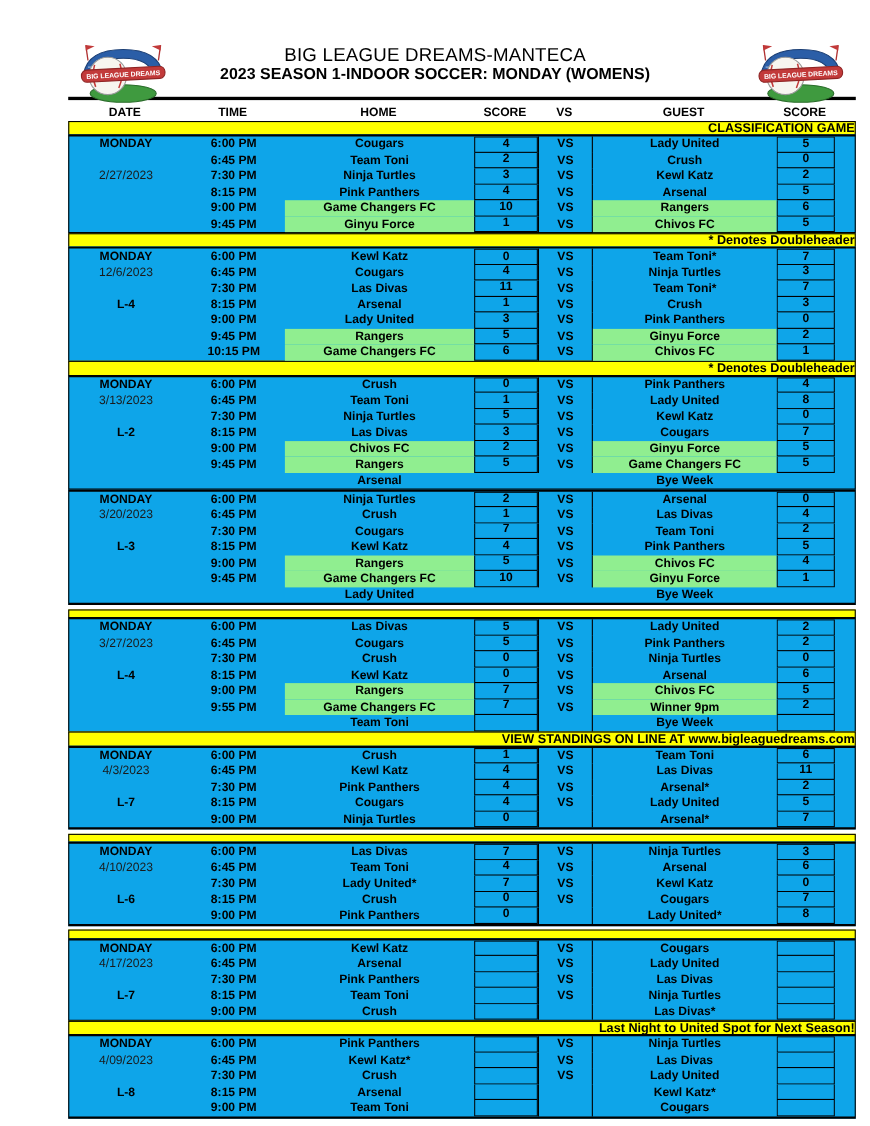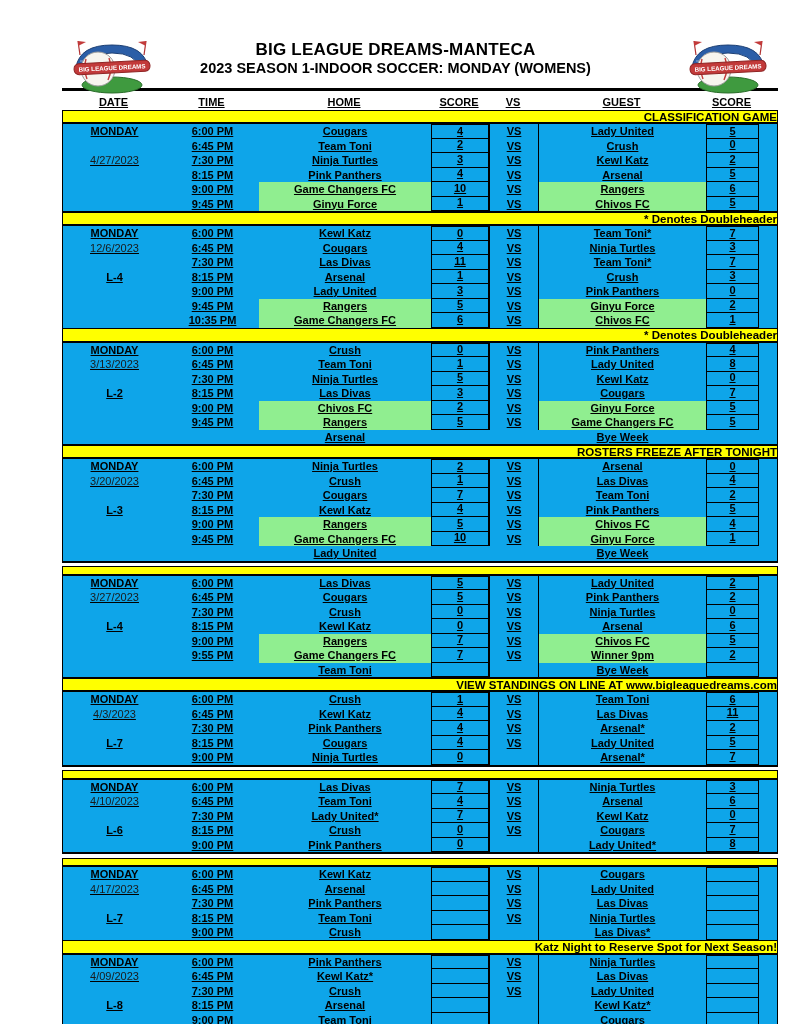--- a/index.html
+++ b/index.html
@@ -2,30 +2,30 @@
 <html style="--banner-bg: #FFFF00; --hl-bg: #90EE90;"><head>
 <meta charset="utf-8">
 <style>
   * { margin:0; padding:0; box-sizing:border-box; }
   html,body { width:791px; height:1024px; background:#fff; overflow:hidden;
               font-family:"Liberation Sans", sans-serif; }
   .page { position:relative; width:791px; height:1024px; background:#fff; }
 
   
   .masthead { position:relative; padding-top:40px; text-align:center; }
-  .masthead .title { font-size:17px; font-weight:bold; color:#000; letter-spacing:.2px; }
+  .masthead .title { font-size:17px; font-weight:normal; color:#000; letter-spacing:.2px; }
   .masthead .subtitle { font-size:14.5px; font-weight:bold; color:#000; }
   .head-rule { position:absolute; left:62px; width:716px; top:88px; height:3px; background:#000; }
   .logo { position:absolute; top:36px; width:92px; height:60px; z-index:2; }
   .logo.left { left:66px; }
   .logo.right { left:682px; }
 
   
   .doc { position:absolute; left:62px; top:95px; width:716px; }
-  .grid-row { display:grid; grid-template-columns:103px 93px 172px 58px 50px 167px 53px;text-decoration:underline; }
+  .grid-row { display:grid; grid-template-columns:103px 93px 172px 58px 50px 167px 53px; }
   .colhead { padding:1px 0 2px 0; }
   .colhead .hc { font-size:11px; font-weight:bold; text-align:center; line-height:13px; }
 
   .banner { background:var(--banner-bg,#FFFF00); border:1.5px solid #000;
             text-align:right; font-size:11.5px; font-weight:bold; color:#000;
             height:14px; line-height:11.5px; padding-top:1px; margin-top:-1.5px; }
   .banner.empty { height:9px; }
   .gap { height:5px; }
 
   .section { border:1.5px solid #000; border-top-width:2px; border-bottom-width:2px;
@@ -117,21 +117,21 @@
           <div class="cell c-time">6:45 PM</div>
           <div class="cell c-team">Team Toni</div>
           <div class="cell scorecell">
             <div class="scorebox stack">2</div>
           </div>
           <div class="cell c-vs vlines">VS</div>
           <div class="cell c-team">Crush</div>
           <div class="cell scorecell">
             <div class="scorebox stack">0</div>
           </div>
-          <div class="cell c-date">4/27/2023</div>
+          <div class="cell c-date">2/27/2023</div>
           <div class="cell c-time">7:30 PM</div>
           <div class="cell c-team">Ninja Turtles</div>
           <div class="cell scorecell">
             <div class="scorebox stack">3</div>
           </div>
           <div class="cell c-vs vlines">VS</div>
           <div class="cell c-team">Kewl Katz</div>
           <div class="cell scorecell">
             <div class="scorebox stack">2</div>
           </div>
@@ -231,21 +231,21 @@
           <div class="cell c-team hl">Rangers</div>
           <div class="cell scorecell">
             <div class="scorebox stack">5</div>
           </div>
           <div class="cell c-vs vlines">VS</div>
           <div class="cell c-team hl">Ginyu Force</div>
           <div class="cell scorecell">
             <div class="scorebox stack">2</div>
           </div>
           <div class="cell c-date"></div>
-          <div class="cell c-time">10:35 PM</div>
+          <div class="cell c-time">10:15 PM</div>
           <div class="cell c-team hl">Game Changers FC</div>
           <div class="cell scorecell">
             <div class="scorebox stack">6</div>
           </div>
           <div class="cell c-vs vlines">VS</div>
           <div class="cell c-team hl">Chivos FC</div>
           <div class="cell scorecell">
             <div class="scorebox stack">1</div>
           </div>
         </div>
@@ -318,21 +318,20 @@
             <div class="scorebox stack">5</div>
           </div>
           <div class="cell c-date"></div>
           <div class="cell c-time"></div>
           <div class="cell c-team bye-label">Arsenal</div>
           <div class="cell scorecell"></div>
           <div class="cell c-vs"></div>
           <div class="cell c-team bye-label">Bye Week</div>
           <div class="cell scorecell"></div>
         </div>
-        <div class="banner">ROSTERS FREEZE AFTER TONIGHT</div>
         <div class="section grid-row">
           <div class="cell c-day">MONDAY</div>
           <div class="cell c-time">6:00 PM</div>
           <div class="cell c-team">Ninja Turtles</div>
           <div class="cell scorecell">
             <div class="scorebox">2</div>
           </div>
           <div class="cell c-vs vlines">VS</div>
           <div class="cell c-team">Arsenal</div>
           <div class="cell scorecell">
@@ -651,21 +650,21 @@
           <div class="cell c-team">Crush</div>
           <div class="cell scorecell">
             <div class="scorebox stack"></div>
           </div>
           <div class="cell c-vs vlines"></div>
           <div class="cell c-team">Las Divas*</div>
           <div class="cell scorecell">
             <div class="scorebox stack"></div>
           </div>
         </div>
-        <div class="banner">Katz Night to Reserve Spot for Next Season!</div>
+        <div class="banner">Last Night to United Spot for Next Season!</div>
         <div class="section grid-row">
           <div class="cell c-day">MONDAY</div>
           <div class="cell c-time">6:00 PM</div>
           <div class="cell c-team">Pink Panthers</div>
           <div class="cell scorecell">
             <div class="scorebox"></div>
           </div>
           <div class="cell c-vs vlines">VS</div>
           <div class="cell c-team">Ninja Turtles</div>
           <div class="cell scorecell">

